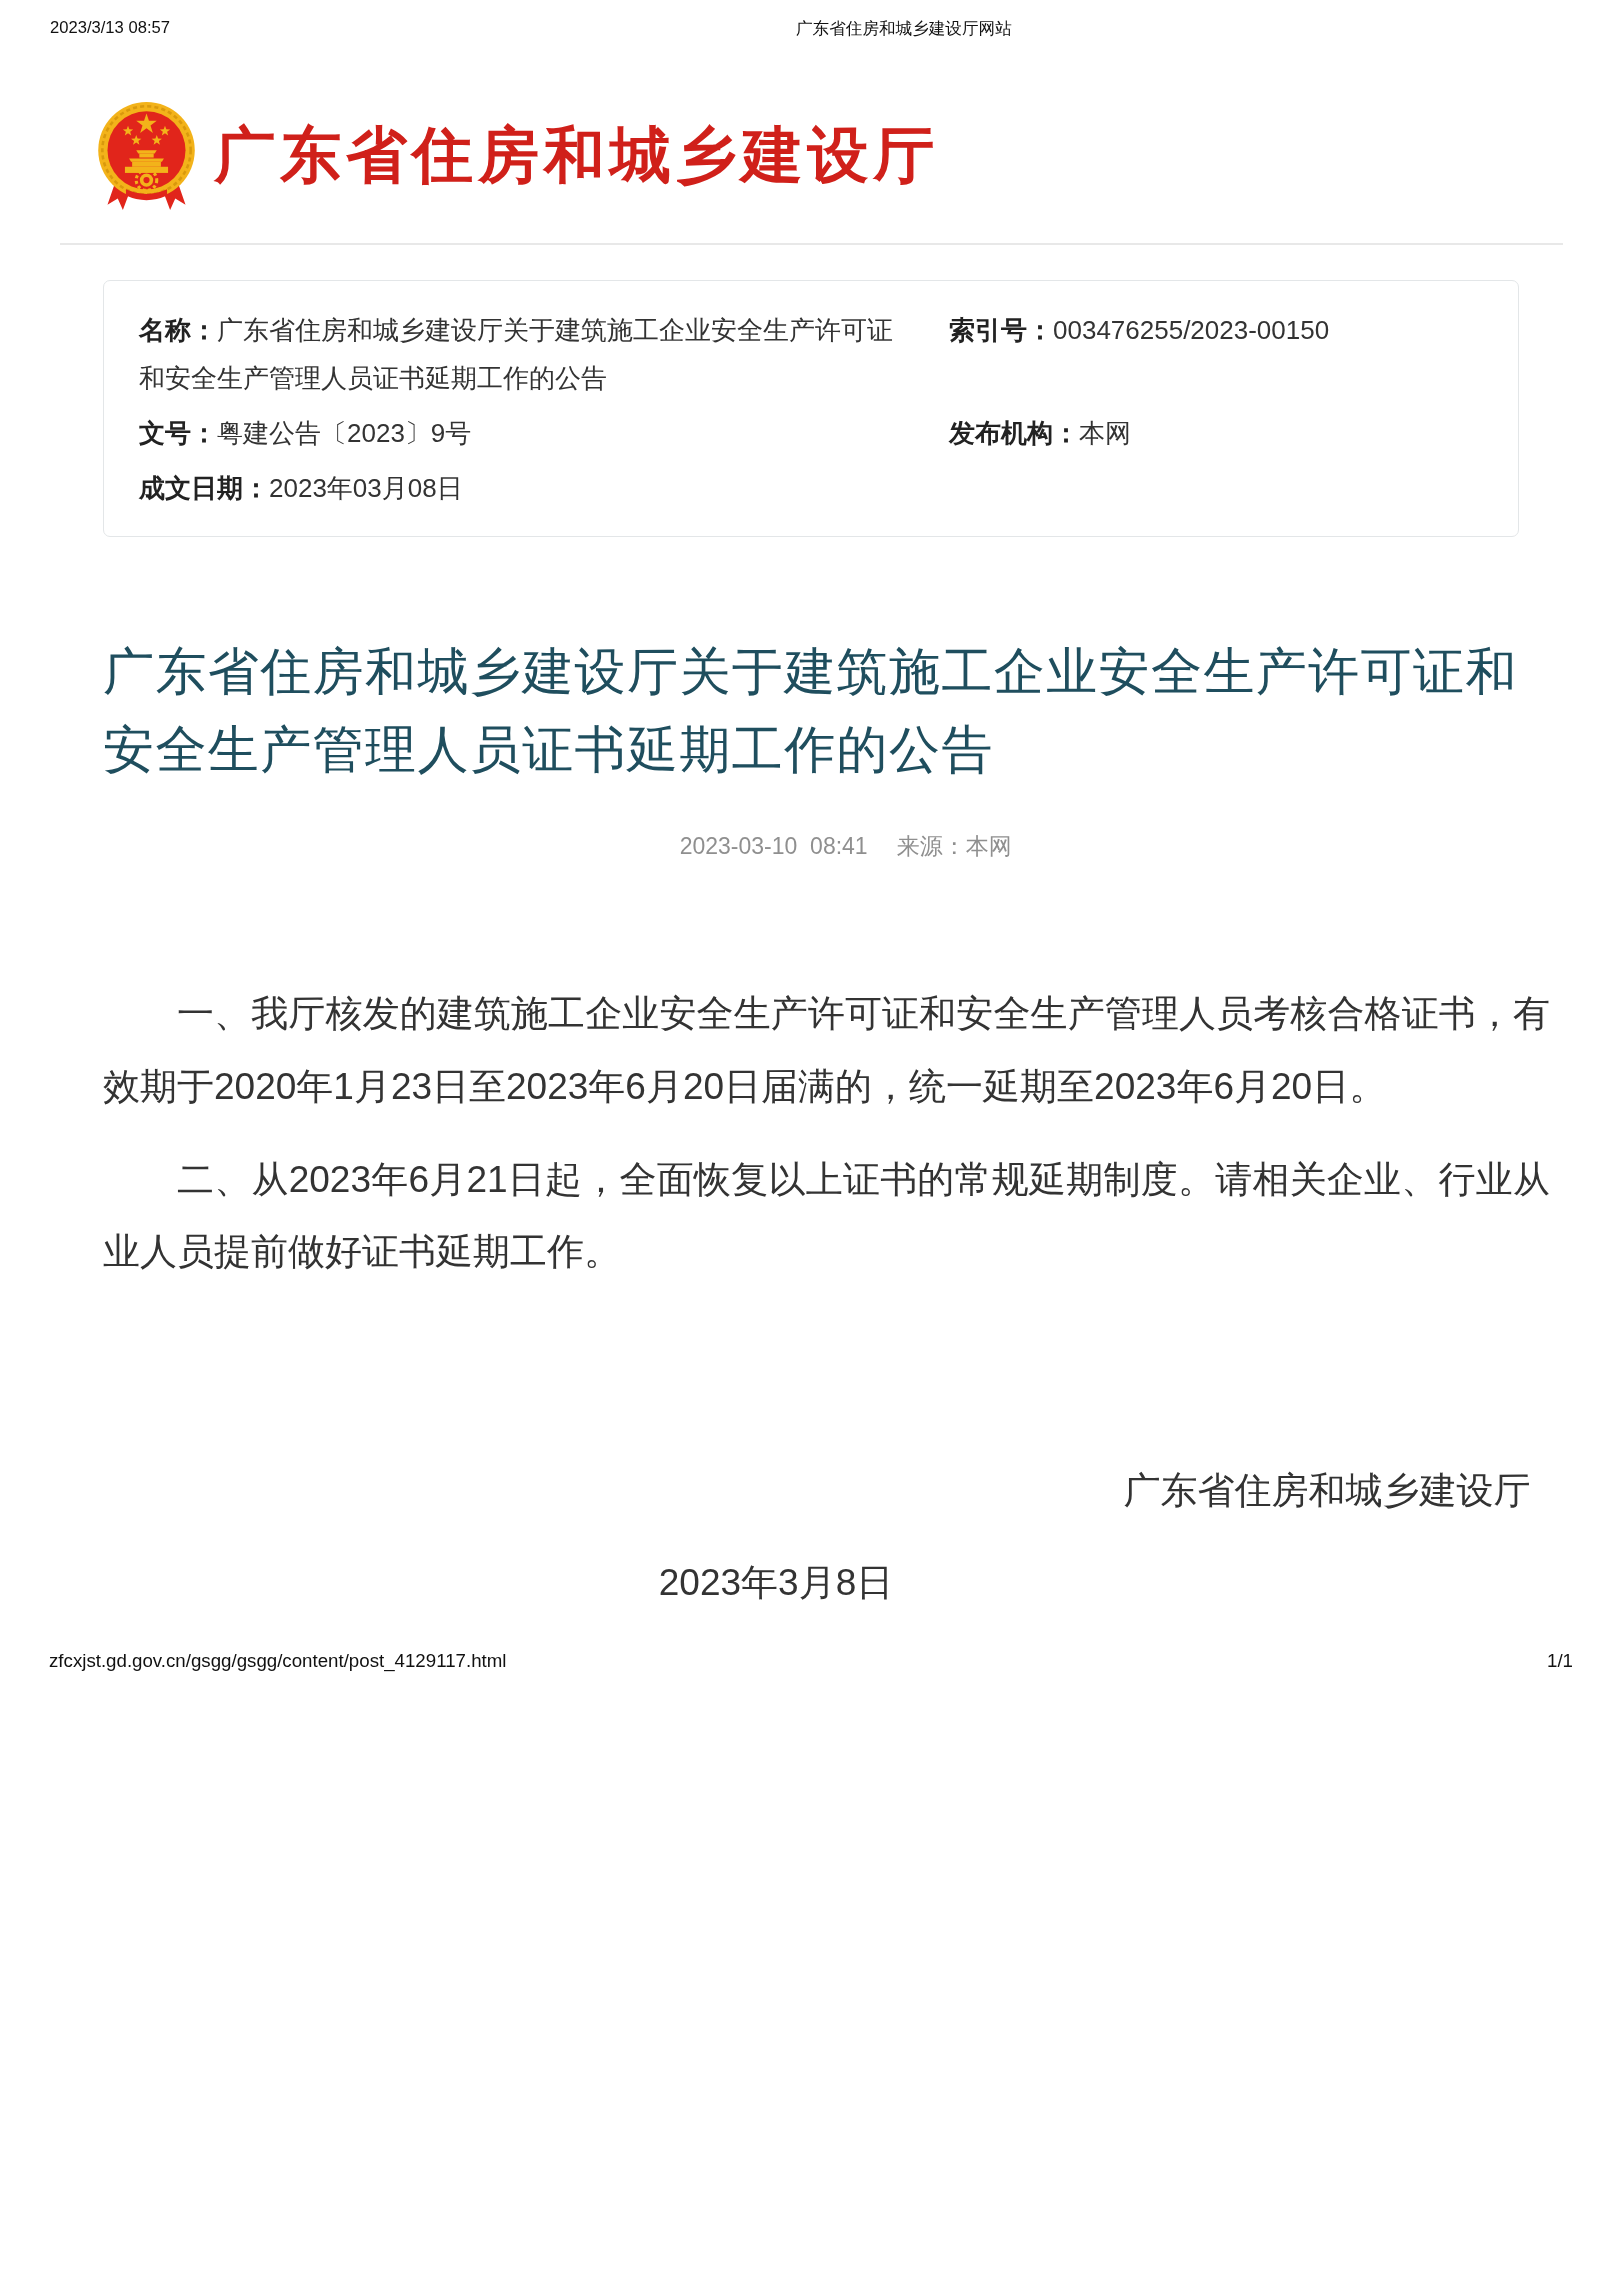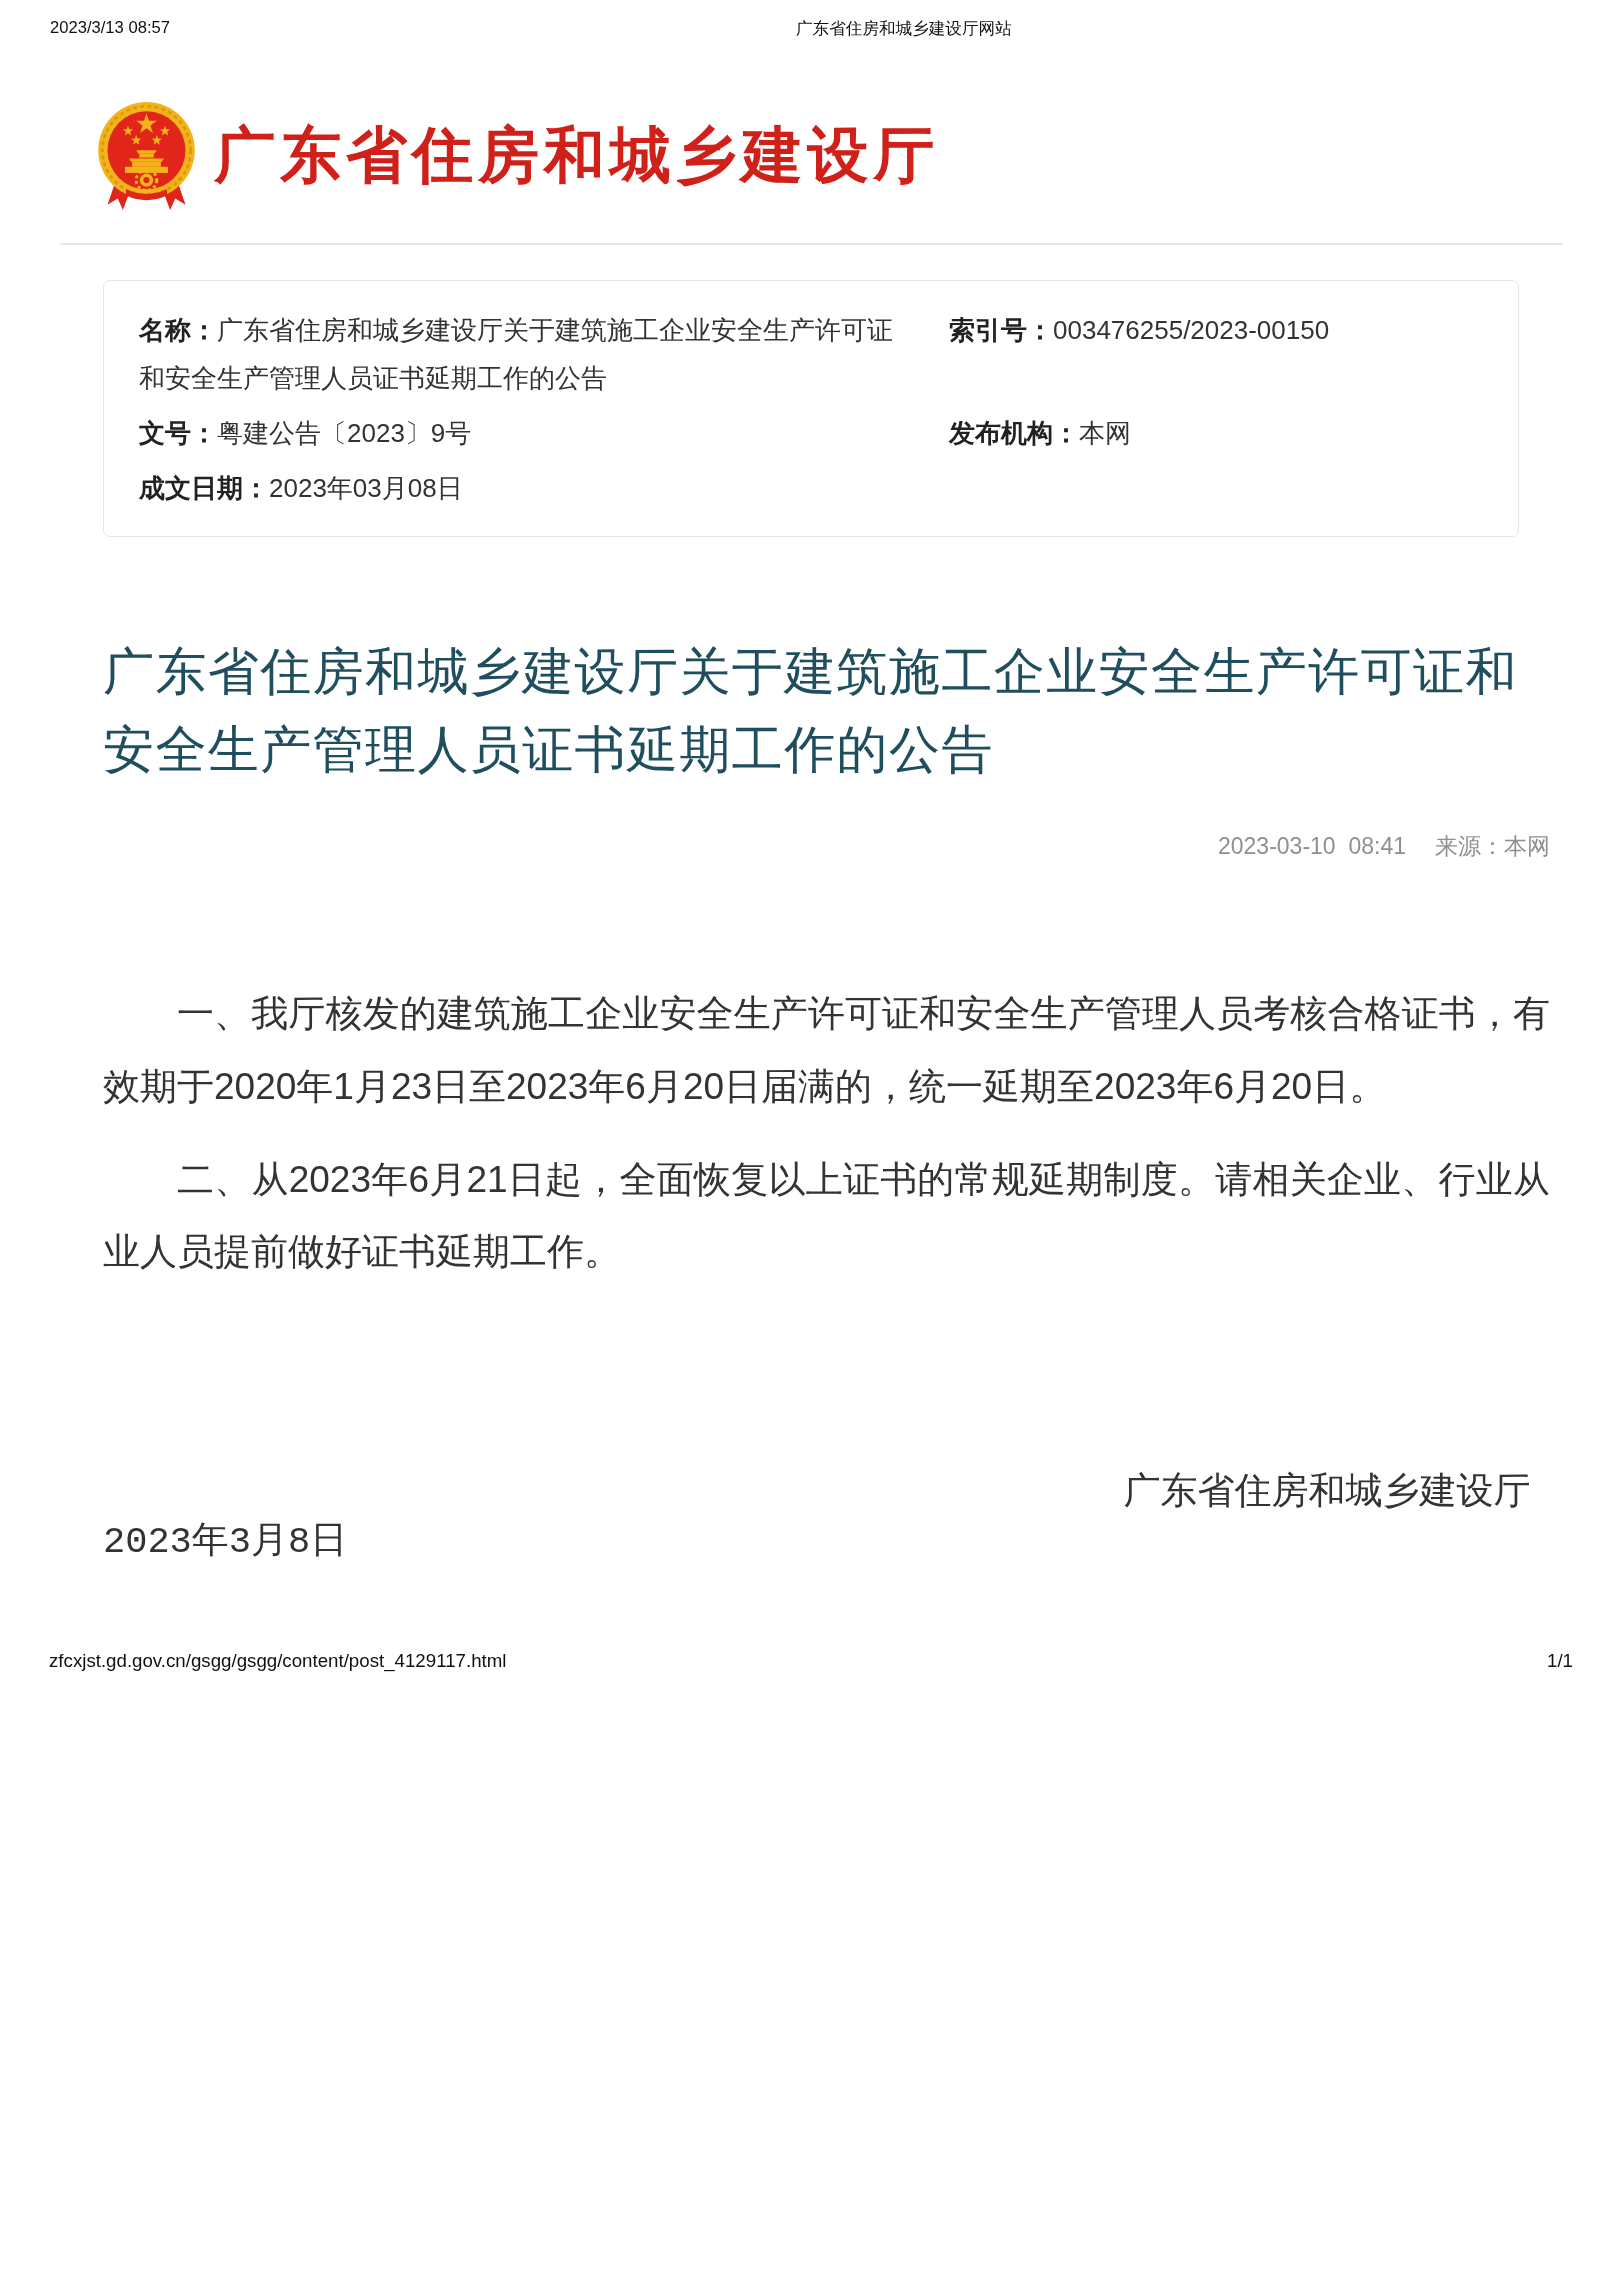--- a/index.html
+++ b/index.html
@@ -84,21 +84,21 @@
     margin-top:96px;
     text-align:left;
     color:var(--title-color);
     font-size:51px;
     font-weight:normal;
     line-height:78px;
     letter-spacing:1.4px;
   }
   .meta-line{
     margin-top:15.3px;
-    text-align:right;
+    text-align:center;
     font-size:23px;
     color:var(--meta-gray);
     white-space:pre-wrap;
   }
   .meta-line .src{margin-left:29px;}
 
   .body-text{
     margin-top:89px;
   }
   .body-text p{
@@ -114,26 +114,26 @@
     margin-top:177px;
   }
   .sig-org{
     text-align:right;
     padding-right:19.4px;
     font-size:37px;
     line-height:1.4;
     color:var(--body-text);
   }
   .sig-date{
-    text-align:left;
+    margin-top:40px;
+    text-align:center;
     padding-right:101px;
     font-size:37px;
     line-height:1.4;
     color:var(--body-text);
-    font-family:Liberation Mono, monospace;
   }
 
   
   .print-footer{
     position:absolute;left:0;right:0;bottom:22px;height:25px;
     font-size:18.7px;color:#111;
   }
   .pf-url{position:absolute;left:49px;top:0;}
   .pf-page{position:absolute;left:1547px;top:0;}
 </style>

